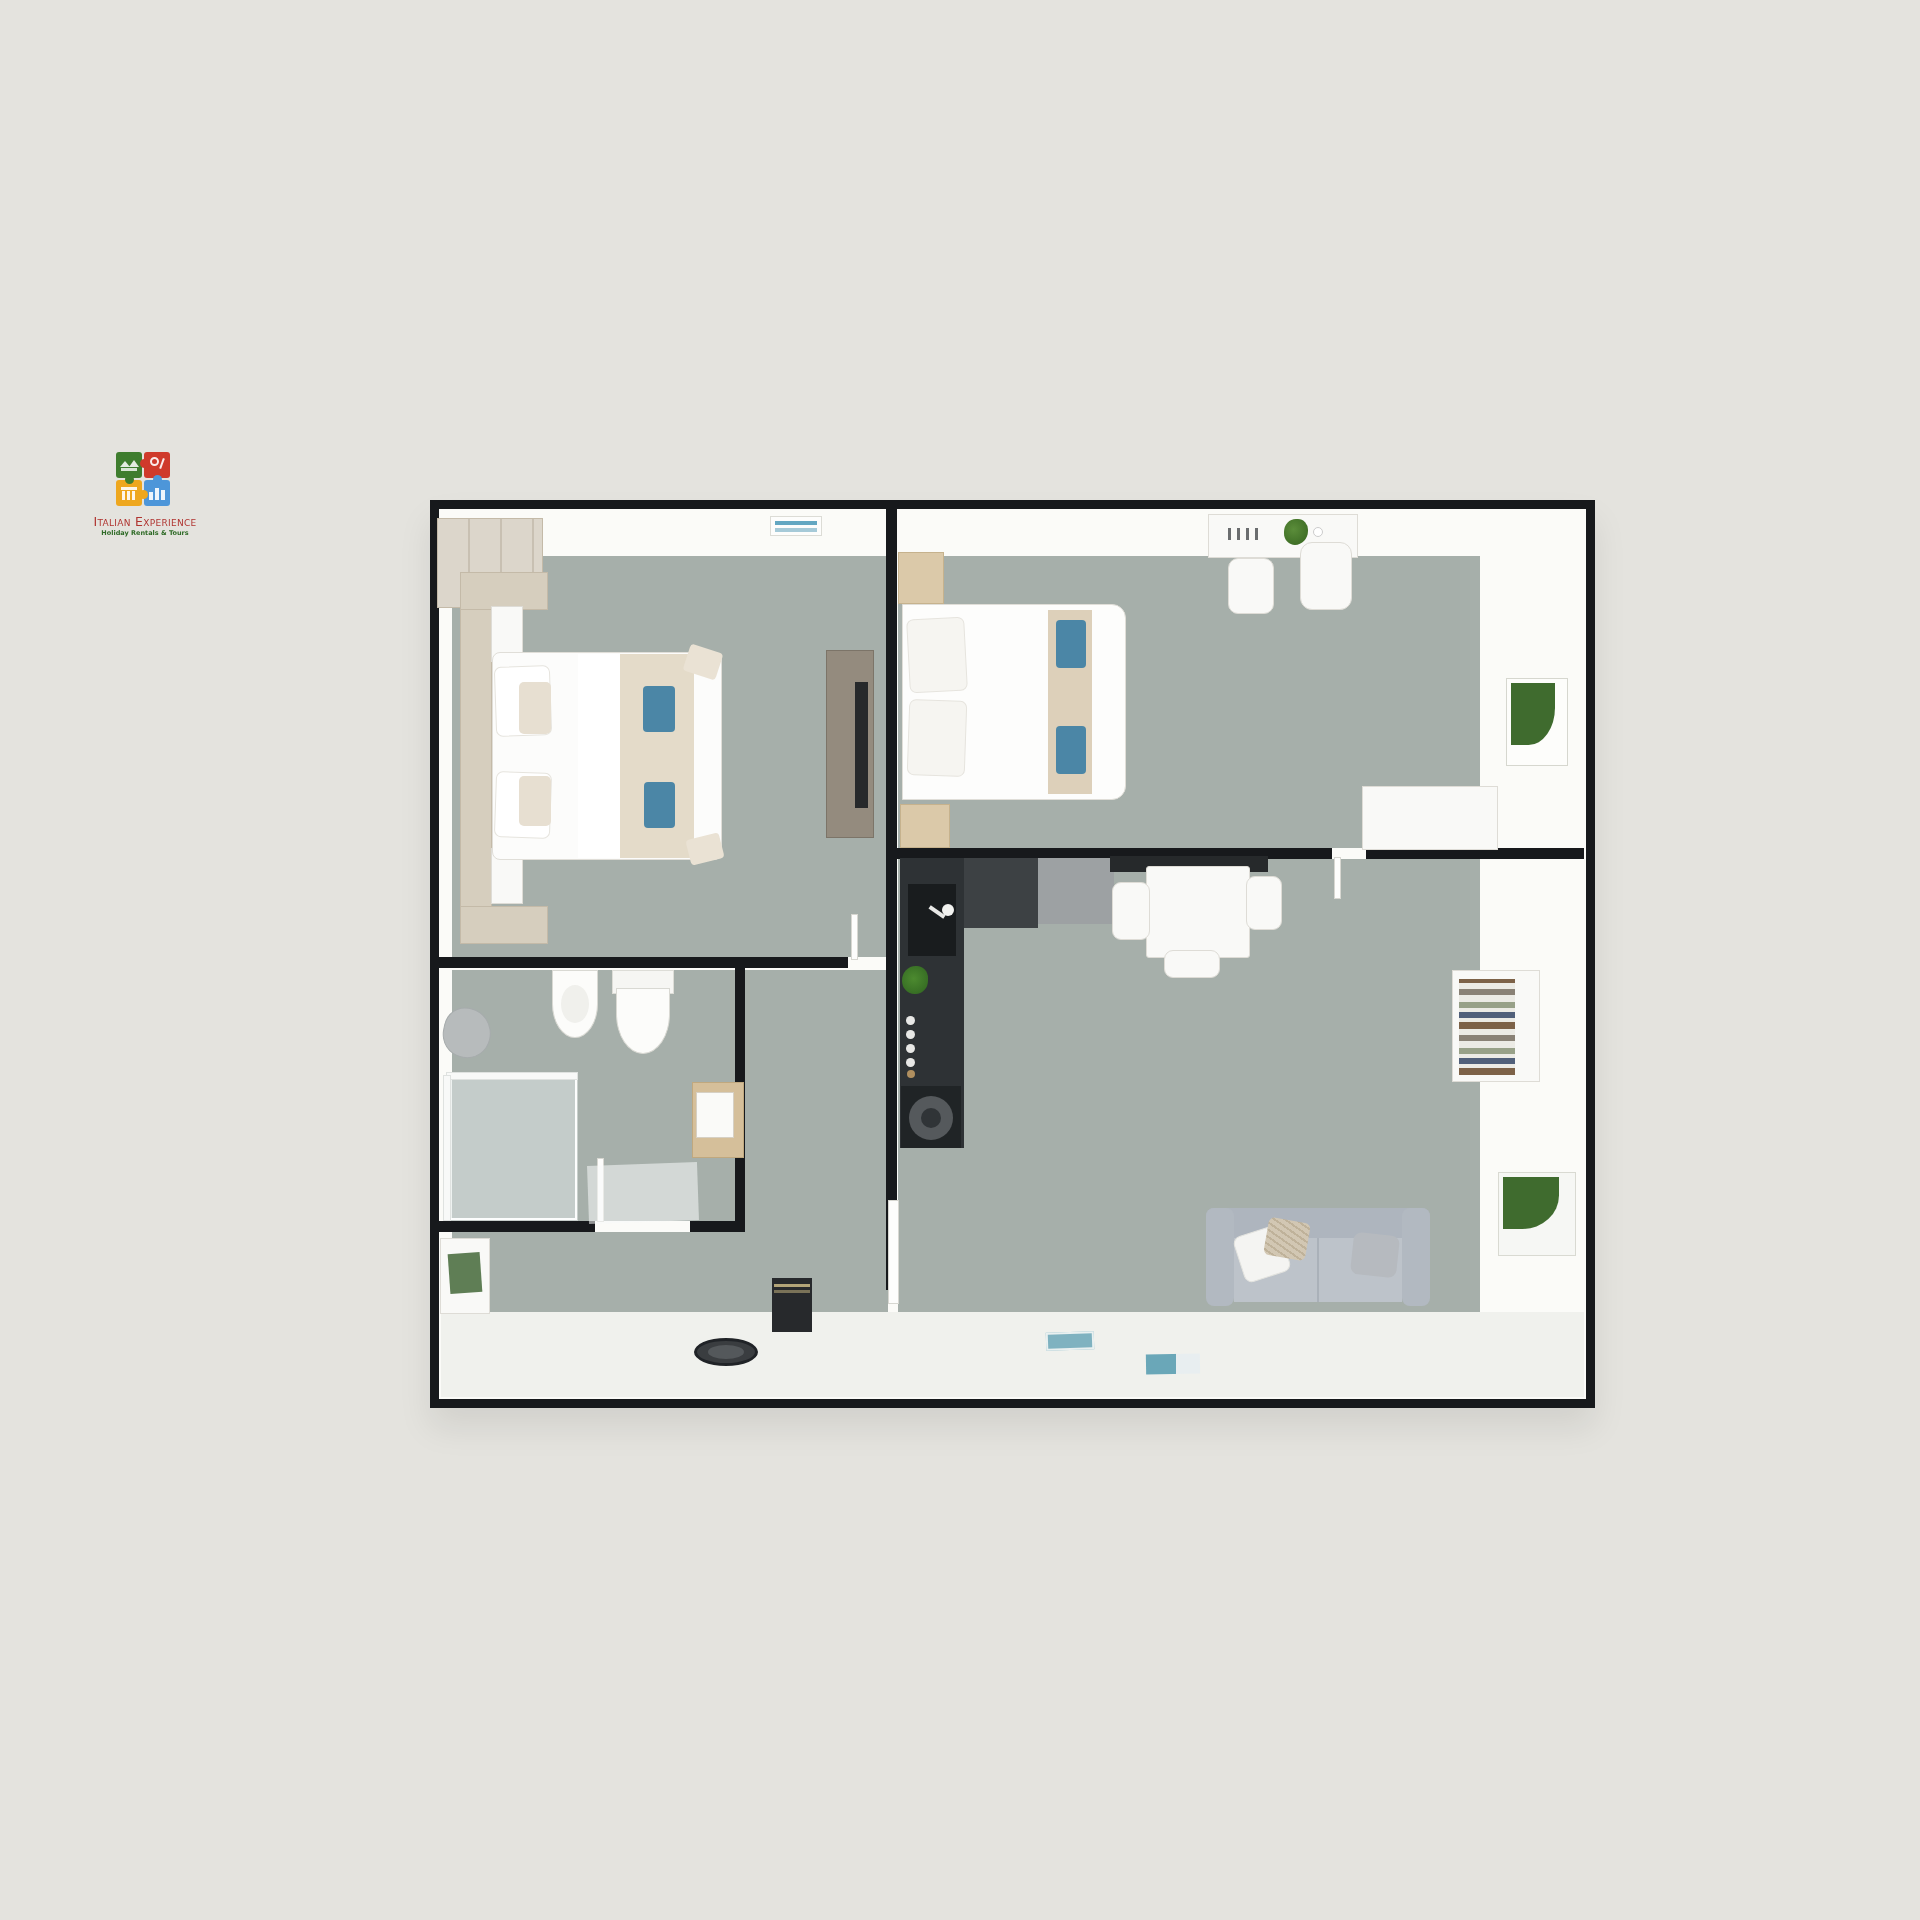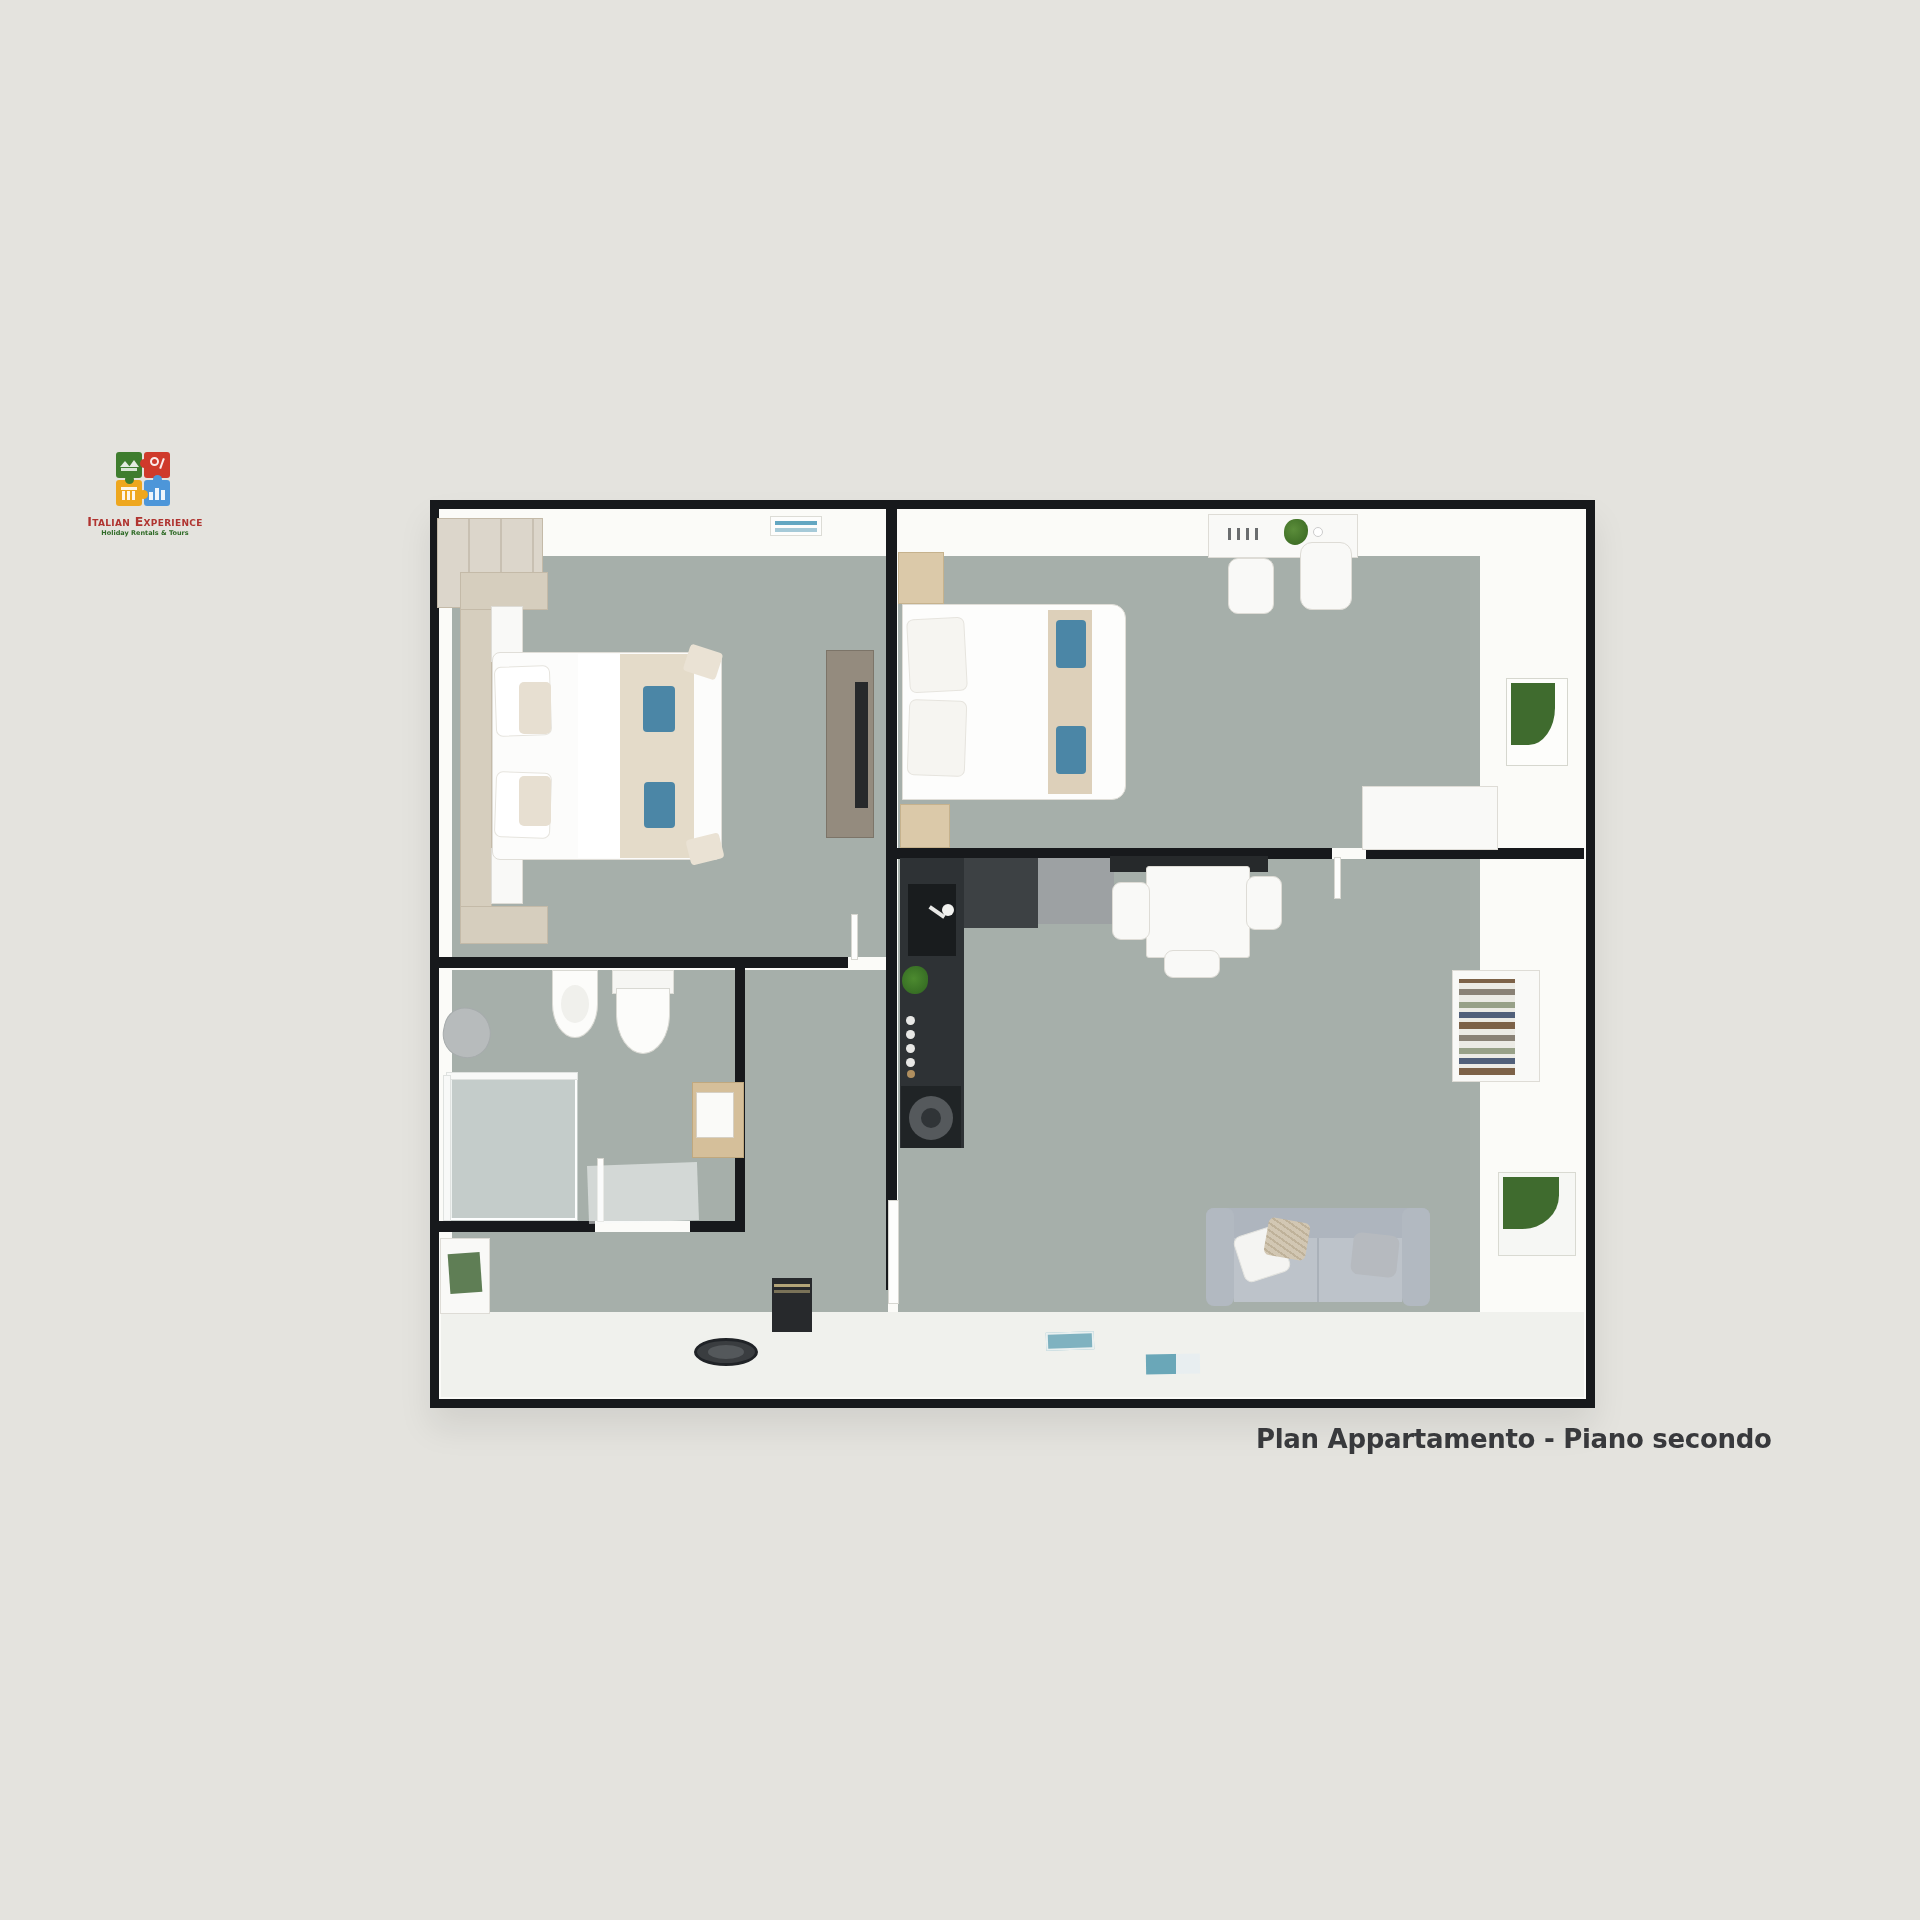--- a/index.html
+++ b/index.html
@@ -15,21 +15,21 @@
   .wall{background:var(--wall_line)}
   .floor{background:var(--floor_sage)}
   .furn{background:#f9f9f7;border:1px solid #dedcd6}
   .wood{background:#d6cebe;border:1px solid #c4baa8}
   .blue{background:var(--accent_blue);border-radius:4px}
   .leaf{background:#fdfdfc;border:1px solid #d7d7d1}
   .pz{border-radius:3px}
   .knob{border-radius:50%}
   #caption{font-size:26px;font-weight:600;color:var(--text_color);
            letter-spacing:-0.3px;white-space:nowrap}
-  #brand{font-size:12.5px;font-variant:small-caps;font-weight:700;
+  #brand{font-size:12.5px;font-variant:small-caps;font-weight:400;
          color:var(--brand_red);text-align:center;letter-spacing:.3px;white-space:nowrap}
   #tagline{font-size:6.5px;font-weight:600;color:var(--brand_green);
            text-align:center;white-space:nowrap}
 </style>
 </head>
 <body>
 
 <div class="a" style="inset:0">
 
   <div class="a" style="left:85px;top:450px;width:120px;height:92px">
@@ -192,15 +192,14 @@
     <div class="a" style="left:8px;top:14px;width:32px;height:40px;background:#5f7e55;transform:rotate(-4deg)"></div>
   </div>
   <div class="a" style="left:772px;top:1278px;width:40px;height:54px;background:#27292c">
     <div class="a" style="left:2px;top:6px;width:36px;height:3px;background:#b2a478"></div>
     <div class="a" style="left:2px;top:12px;width:36px;height:3px;background:#7a7258"></div>
   </div>
   <div class="a" style="left:694px;top:1338px;width:64px;height:28px;background:#3a3d40;border:3px solid #202327;border-radius:50%">
     <div class="a" style="left:11px;top:4px;width:36px;height:14px;background:#54585b;border-radius:50%"></div>
   </div>
 
-  <div class="a" id="caption" style="left:1256px;top:1424px">Plan Appartamento - Piano secondo</div>
 
 </div>
 
 </body></html>

